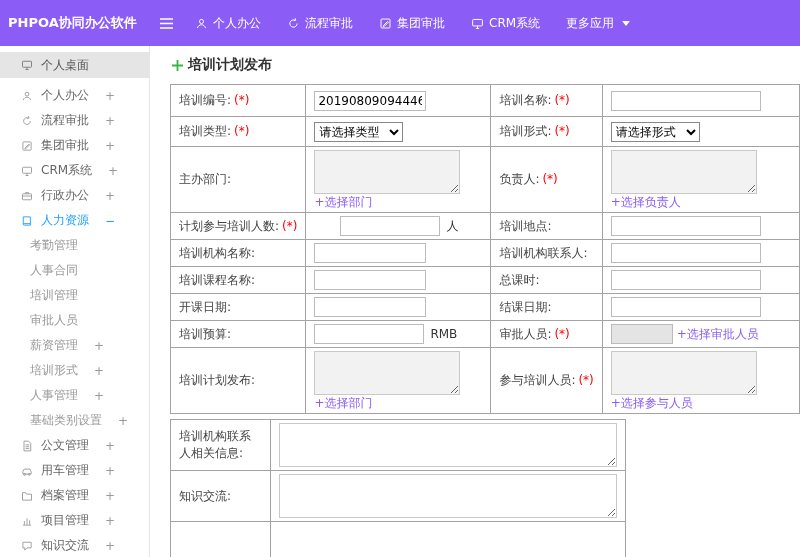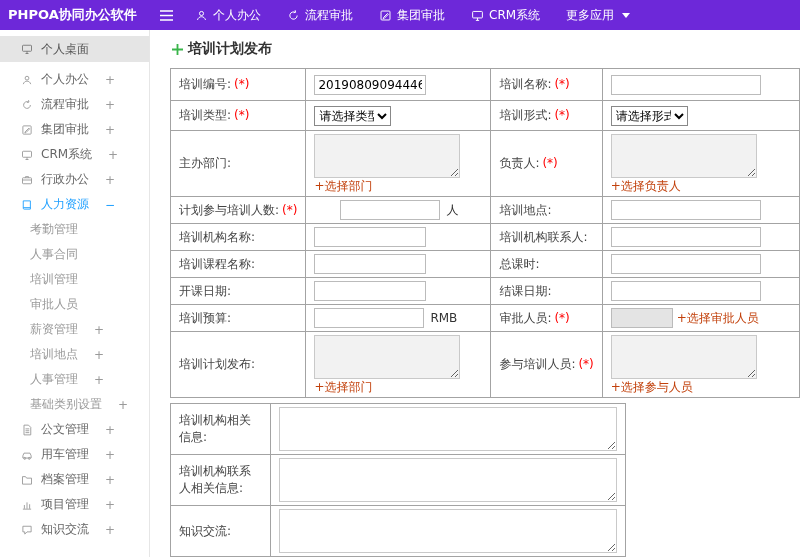--- a/index.html
+++ b/index.html
@@ -1,19 +1,19 @@
 <!DOCTYPE html>
 <html><head>
 <meta charset="utf-8">
 <style>
   *{margin:0;padding:0;box-sizing:border-box}
   html,body{width:800px;height:557px;overflow:hidden;background:#fff;
     font-family:"DejaVu Sans",sans-serif;font-size:12px;color:#333}
   
-  .topbar{height:30px;background:#6d28d9;display:flex;align-items:center;color:#fff}
+  .topbar{height:46px;background:#8b5cf6;display:flex;align-items:center;color:#fff}
   .brand{width:150px;padding-left:8px;font-weight:bold;font-size:13px;white-space:nowrap}
   .hamburger{width:32px;height:30px;display:flex;align-items:center;justify-content:center;cursor:pointer}
   .topnav{display:flex;align-items:center;height:30px}
   .titem{display:flex;align-items:center;gap:5px;padding:0 13px;height:30px;cursor:pointer;white-space:nowrap}
   .titem svg{width:13px;height:13px;color:#fff}
   .caret{width:0;height:0;border-left:4px solid transparent;border-right:4px solid transparent;border-top:5px solid #fff;margin-left:3px}
   
   .layout{display:flex;height:527px}
   .sidebar{width:150px;flex-shrink:0;border-right:1px solid #e6e6e6;padding-top:6px;overflow:hidden;background:#fff}
   .side-item{display:flex;align-items:center;height:25px;padding:0 21px;color:#666;cursor:pointer;white-space:nowrap}
@@ -34,26 +34,26 @@
   table.form td{border:1px solid #a3a3a3;padding:3px 8px;vertical-align:middle;overflow:visible}
   td.lc{color:#444;white-space:nowrap}
   table.t2 td.lc{white-space:normal}
   .req{color:#f00;margin-left:3px}
   input[type=text]{height:20px;border:1px solid #bbb;background:#fff;padding:0 3px;font-size:12px;font-family:inherit;vertical-align:middle}
   input.gray{background:#e4e4e4}
   select{height:20px;border:1px solid #888;background:#fff;font-size:12px;font-family:inherit}
   textarea{border:1px solid #c9c9c9;font-family:inherit;font-size:12px;resize:both;vertical-align:top}
   textarea.sel{width:146px;height:44px;background:#f2f2f2}
   textarea.big{width:338px;height:44px;background:#fff}
-  a.link{color:#c2410c;text-decoration:none;cursor:pointer;white-space:nowrap}
+  a.link{color:#8b5cf6;text-decoration:none;cursor:pointer;white-space:nowrap}
   .sub-link{margin-top:2px;line-height:13px}
   .suffix{margin-left:6px;color:#333}
   .w62{width:62px}.w100{width:100px}.w110{width:110px}.w137{width:112px}.w150{width:150px}
   .indent{margin-left:26px}
-  .sel-t{width:77px}
+  .sel-t{width:89px}
   tr.r1{height:32px}tr.r2{height:30px}tr.std{height:27px}
   table.t2{margin-top:5px}
   table.t2 tr{height:51px}
 </style>
 </head>
 <body>
 
 <svg width="0" height="0" style="position:absolute" aria-hidden="true">
   <defs>
     <symbol id="i-monitor" viewBox="0 0 16 16">
@@ -230,21 +230,21 @@
     </div>
     <div class="side-sub">
       <span class="lbl">审批人员</span>
       <span class="tg"></span>
     </div>
     <div class="side-sub">
       <span class="lbl">薪资管理</span>
       <span class="tg">+</span>
     </div>
     <div class="side-sub">
-      <span class="lbl">培训地点</span>
+      <span class="lbl">培训形式</span>
       <span class="tg">+</span>
     </div>
     <div class="side-sub">
       <span class="lbl">人事管理</span>
       <span class="tg">+</span>
     </div>
     <div class="side-sub">
       <span class="lbl">基础类别设置</span>
       <span class="tg">+</span>
     </div>
@@ -371,24 +371,20 @@
       </tbody>
     </table>
 
     <table class="form t2">
       <colgroup>
           <col style="width:100px">
           <col style="width:345px">
         </colgroup>
       <tbody>
         <tr>
-          <td class="lc"><span>培训机构相关信息:</span></td>
-          <td><textarea class="big" style=""></textarea></td>
-        </tr>
-        <tr>
           <td class="lc"><span>培训机构联系人相关信息:</span></td>
           <td><textarea class="big" style=""></textarea></td>
         </tr>
         <tr>
           <td class="lc"><span>知识交流:</span></td>
           <td><textarea class="big" style=""></textarea></td>
         </tr>
         <tr>
           <td class="lc"></td>
           <td> </td>

